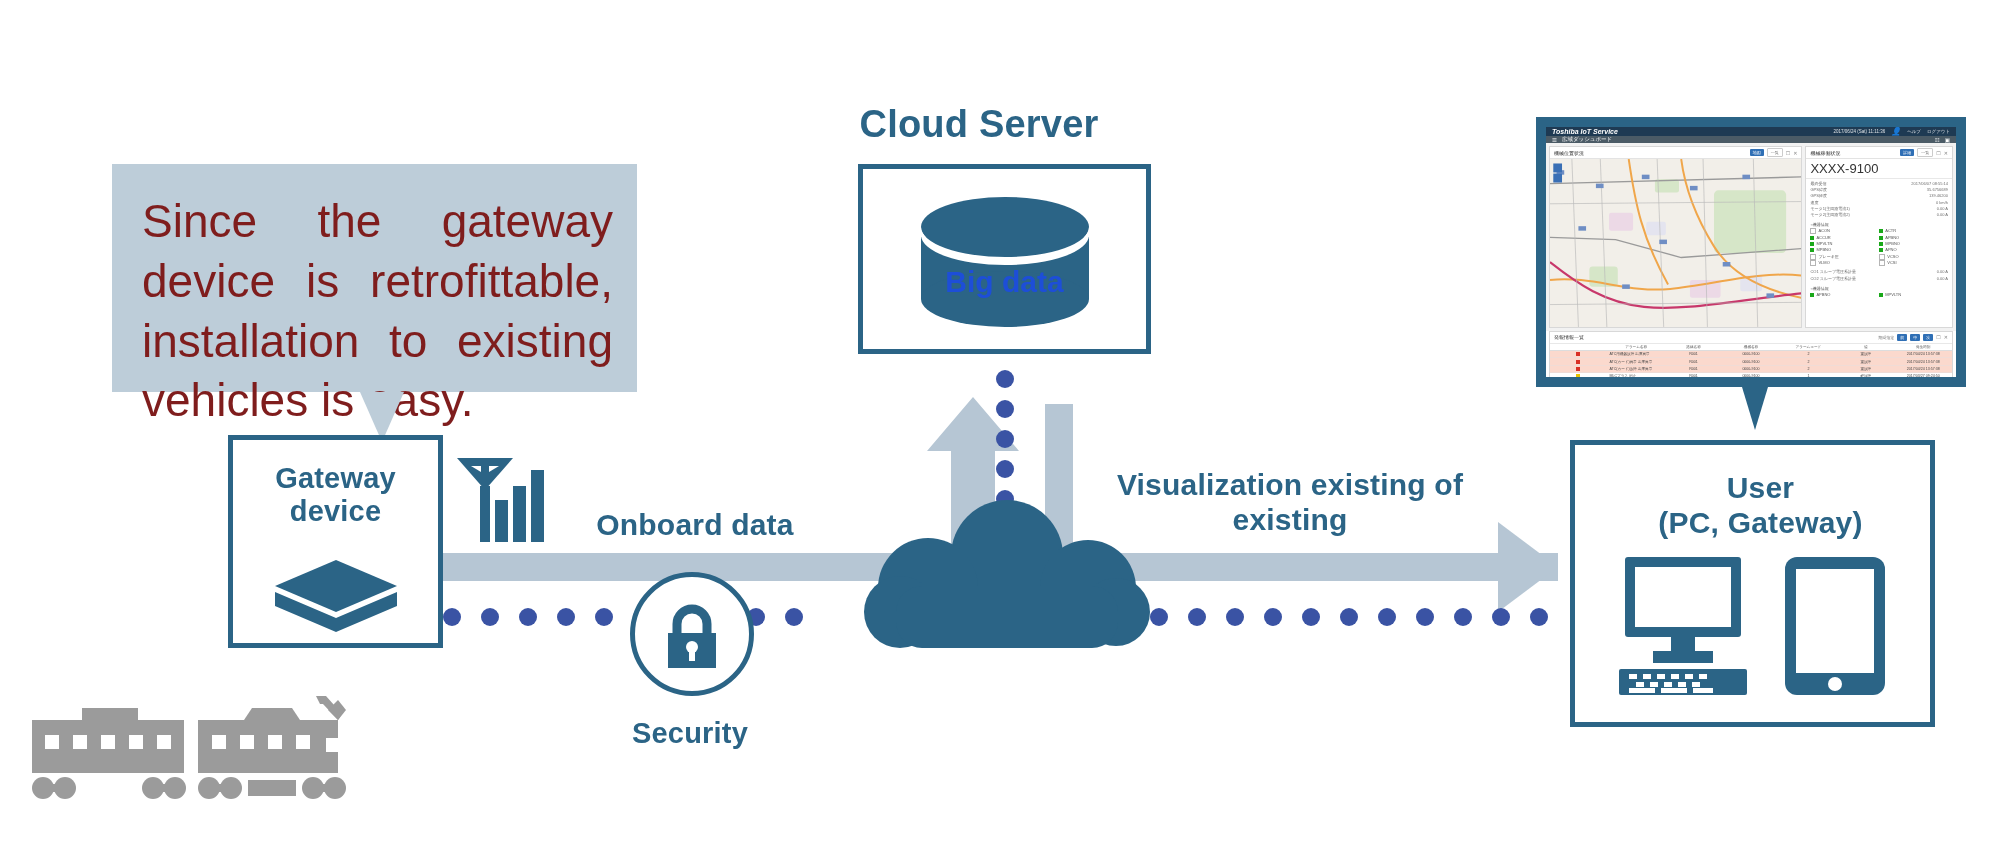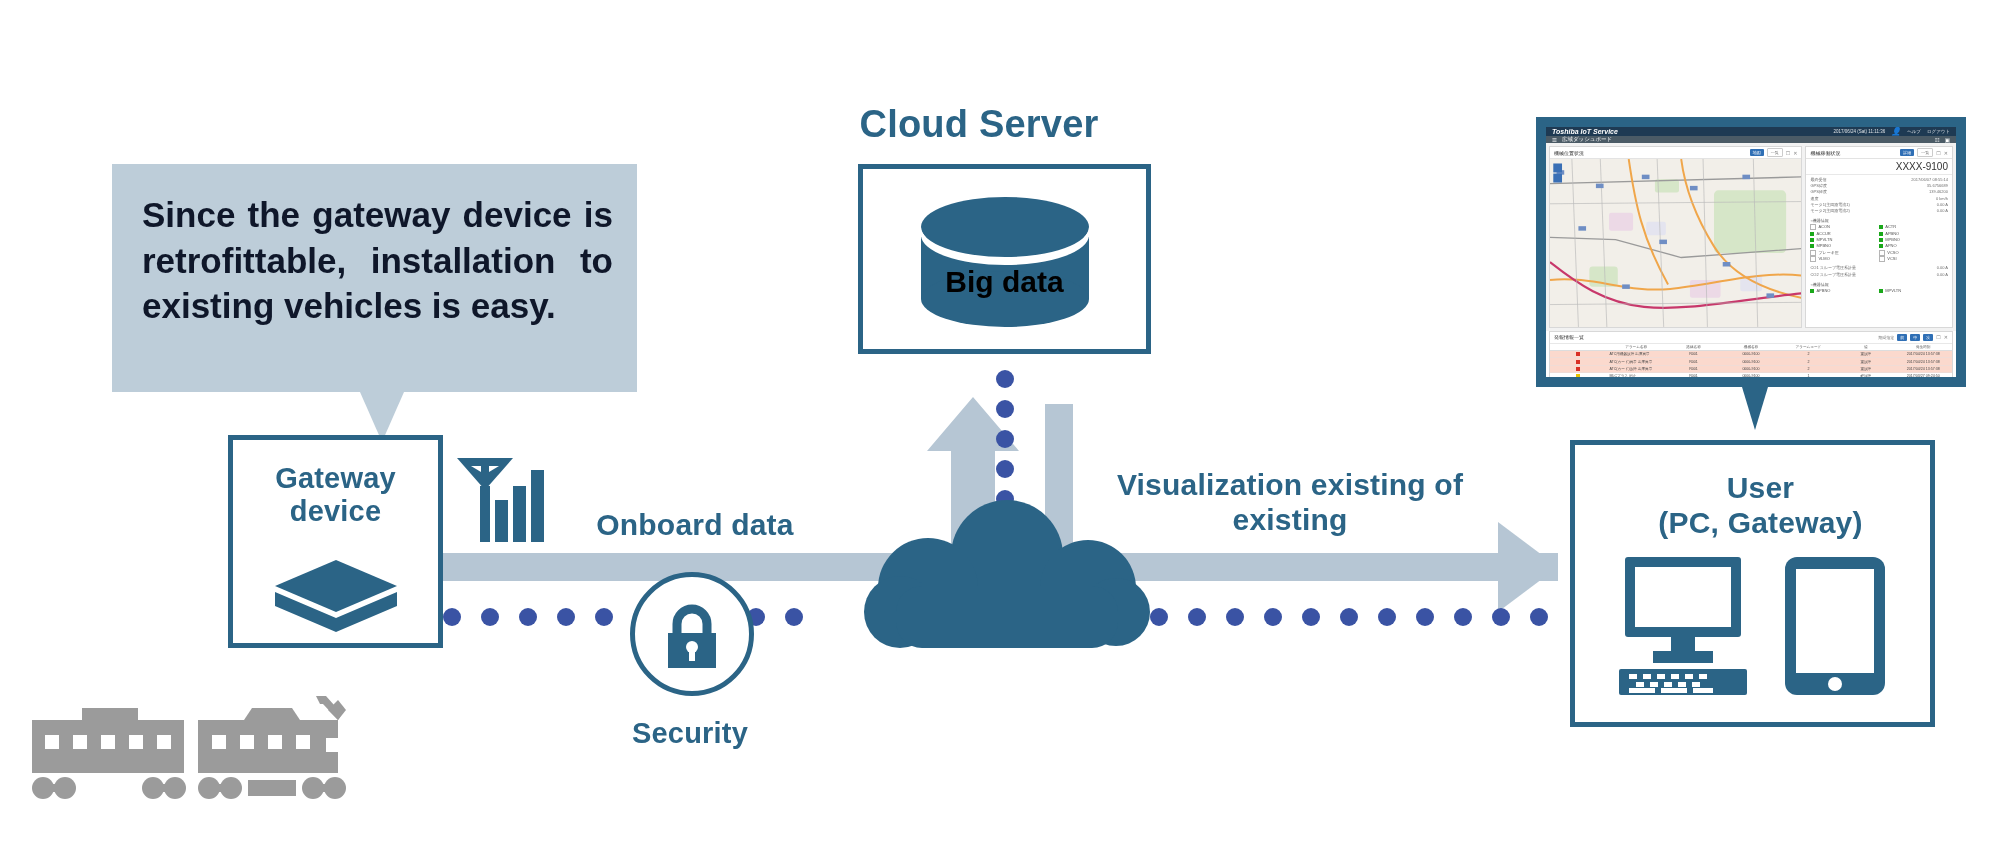--- a/index.html
+++ b/index.html
@@ -17,26 +17,26 @@
   .abs{position:absolute;}
 
   
   #callout{
     left:112px; top:164px; width:525px; height:228px;
     background:#bdcdd9;
   }
   #callout-text{
     position:absolute;
     left:30px; right:24px; top:28px;
-    font-size:35px;
+    font-size:46px;
     line-height:1.30;
-    color:#0f172a;
+    color:#7f1d1d;
     text-align:justify;
     text-justify:inter-word;
-    font-weight:700;
+    font-weight:400;
   }
   #callout-tail{
     left:360px; top:392px;
     width:0;height:0;
     border-left:22px solid transparent;
     border-right:22px solid transparent;
     border-top:50px solid #bdcdd9;
   }
 
   
@@ -96,21 +96,21 @@
 
   
   #onboard-label{left:500px; top:508px; width:390px; font-size:30px;}
 
   
   #cloudserver-title{left:804px; top:103px; width:350px; font-size:38px;}
   #cloudserver-box{left:858px; top:164px; width:293px; height:190px;}
   #bigdata-cyl{left:50%;transform:translateX(-50%);top:28px;}
   #bigdata-text{
     position:absolute; left:0;right:0; top:96px;
-    text-align:center; color:#000000;
+    text-align:center; color:#1d4ed8;
     font-size:30px; font-weight:700;
   }
 
   
   #internet-cloud{left:862px; top:500px;}
   #internet-text{
     left:862px; top:598px; width:290px;
     text-align:center; color:#ffffff;
     font-size:37px; font-weight:700;
     letter-spacing:.3px;
@@ -174,21 +174,21 @@
   }
   .panel-hd .spacer{flex:1;}
   .pill{background:#2f6fb5;color:#fff;border-radius:1px;padding:1px 3px;font-size:4px;}
   .pill.alt{background:#fff;color:#777;border:1px solid #ccc;}
   #dash-map{flex:1.9;}
   #map-canvas{
     flex:1;position:relative;overflow:hidden;
     background:#efeee9;
   }
   #dash-info{flex:1.1;}
-  .info-title{font-size:10px;color:#333;padding:2px 4px;border-bottom:1px solid #e8e8e8;text-align:right;}
+  .info-title{font-size:13px;color:#333;padding:2px 4px;border-bottom:1px solid #e8e8e8;}
   .info-rows{padding:2px 4px;font-size:4px;color:#555;}
   .info-row{display:flex;justify-content:space-between;line-height:1.55;}
   .info-row .k{opacity:.9;}
   .info-row .v{opacity:.85;}
   .info-sec{font-size:4px;color:#555;padding:2px 4px 0;}
   .chips{display:flex;flex-wrap:wrap;padding:1px 4px;}
   .chip{width:50%;display:flex;align-items:center;gap:2px;font-size:4px;color:#555;line-height:1.6;}
   .sw{width:4px;height:4px;background:#1aa81a;display:inline-block;}
   .sw.off{background:#fff;border:1px solid #b5b5b5;}
   #dash-table{margin:0 3px 3px;background:#fff;border:1px solid #d8d8d8;}

